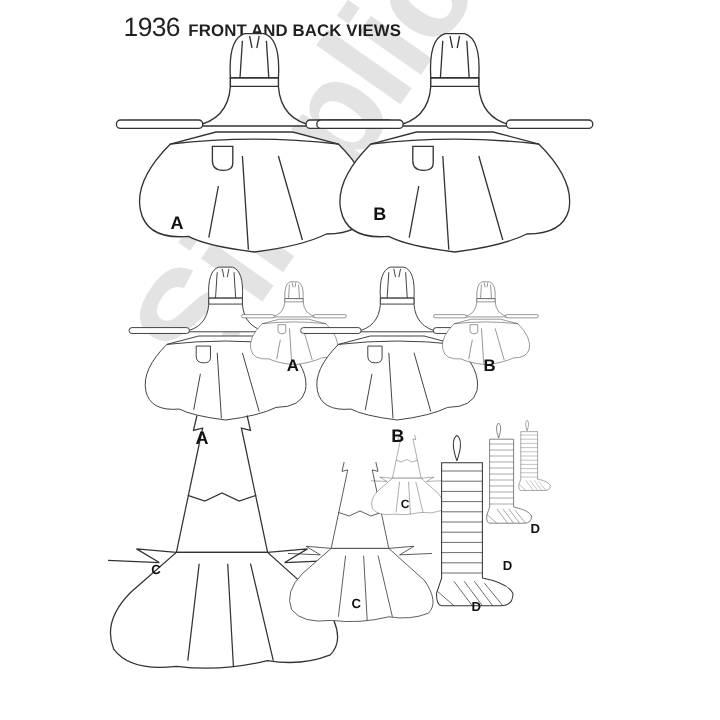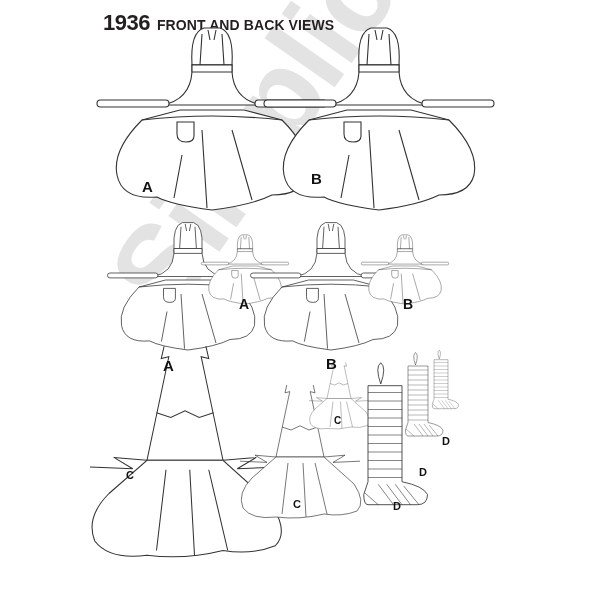--- a/index.html
+++ b/index.html
@@ -1,18 +1,18 @@
 <!DOCTYPE html>
 <html><head>
 <meta charset="utf-8">
 <style>
   html,body{margin:0;padding:0;background:#fff;}
   body{width:600px;height:600px;position:relative;overflow:hidden;font-family:"Liberation Sans",sans-serif;}
   .header{position:absolute;left:103px;top:10px;display:flex;align-items:baseline;color:#231f20;}
-  .num{font-size:22px;font-weight:bold;letter-spacing:-0.5px;}
+  .num{font-size:22px;font-weight:normal;letter-spacing:-0.5px;}
   .title{font-size:14px;font-weight:bold;margin-left:7px;letter-spacing:0.1px;}
   .wm{position:absolute;left:82px;top:258px;font-size:118px;font-weight:bold;color:#e3e3e3;transform:rotate(-55deg);transform-origin:0 0;white-space:nowrap;letter-spacing:-3px;}
   .wm-wrap{position:absolute;left:0;top:0;width:600px;height:600px;}
   svg.art{position:absolute;left:0;top:0;}
   .lbl{position:absolute;font-weight:bold;color:#111;}
 </style>
 </head>
 <body>
 
 <div class="wm-wrap">

